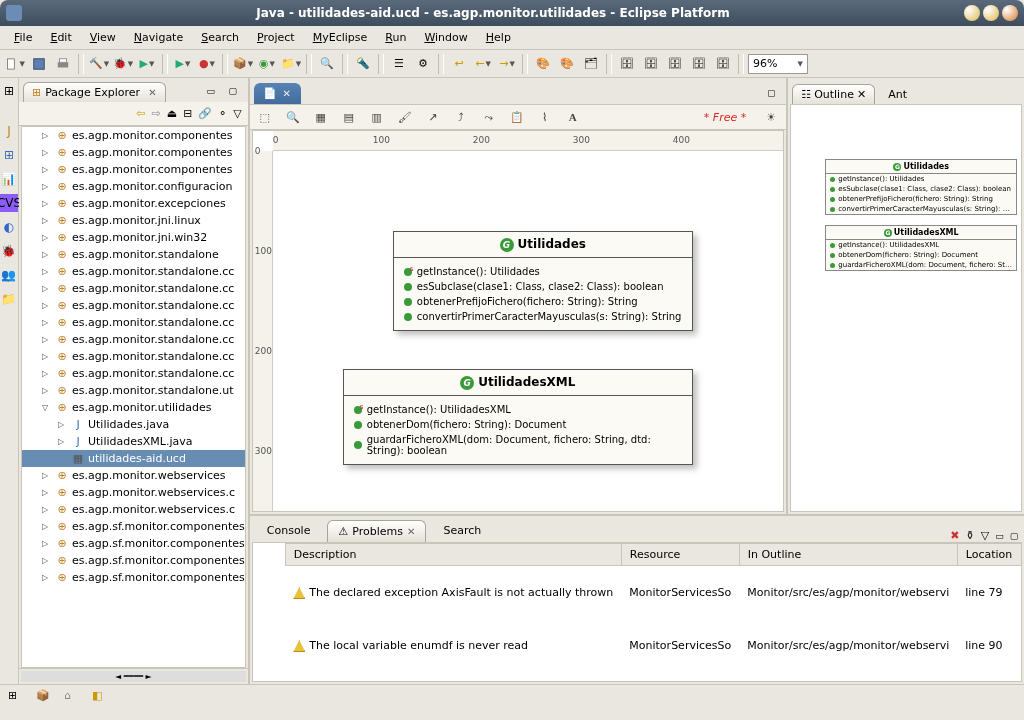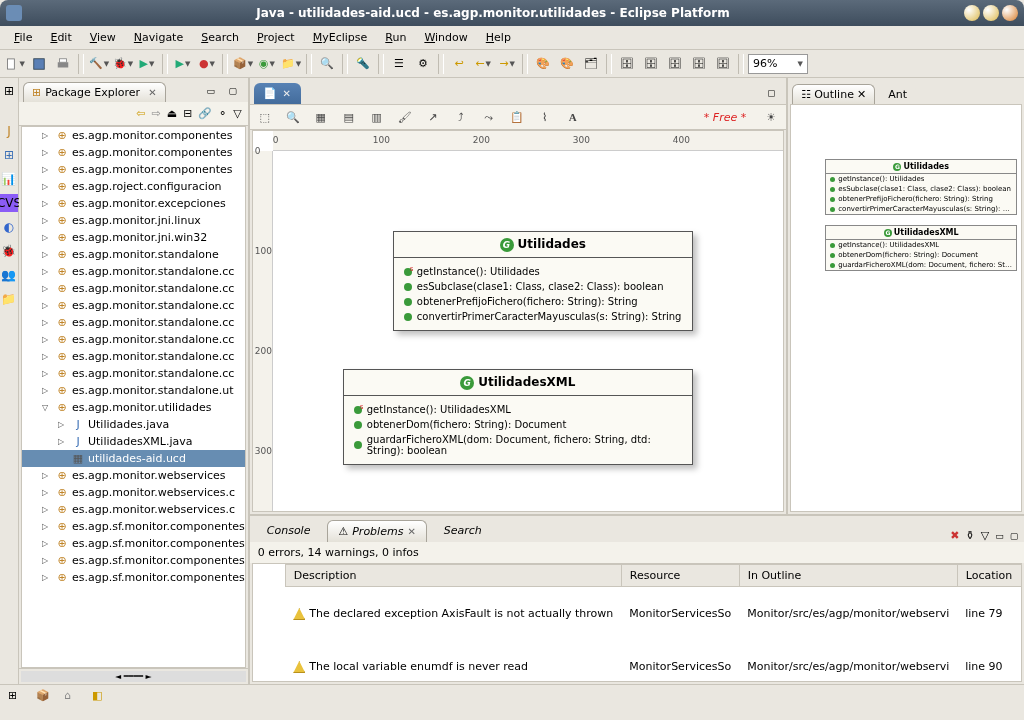--- a/index.html
+++ b/index.html
@@ -80,21 +80,21 @@
 .outline-canvas { flex: 1; background: #fff; margin: 0 2px 2px 2px; border: 1px solid #c9c5bb; position: relative; padding: 4px; }
 .mini-box { border: 1px solid #888; margin-bottom: 10px; font-size: 7px; background: #fbfaf4; }
 .mini-head { text-align: center; border-bottom: 1px solid #888; padding: 2px; font-weight: bold; font-size: 8px; }
 .mini-head::before { content: "G"; display: inline-block; width: 8px; height: 8px; background: #3a9a3a; color: #fff; border-radius: 50%; font-size: 6px; line-height: 8px; margin-right: 2px; }
 .mini-row { padding: 1px 4px; display: flex; align-items: center; gap: 3px; }
 .mini-dot { width: 5px; height: 5px; border-radius: 50%; background: #3a9a3a; flex-shrink: 0; }
 
 
 .bottom-pane { height: 170px; display: flex; flex-direction: column; border-top: 2px solid #c9c5bb; background: #eae7e0; }
 .btabs { height: 26px; display: flex; align-items: flex-end; padding: 2px 6px 0 6px; gap: 6px; }
-.btab { padding: 4px 10px; font-size: 11px; border: 1px solid transparent; border-radius: 6px 6px 0 0; display: flex; align-items: center; gap: 4px; font-style: italic; }
+.btab { padding: 4px 10px; font-size: 11px; border: 1px solid transparent; border-radius: 6px 6px 0 0; display: flex; align-items: center; gap: 4px; }
 .btab.active { background: linear-gradient(#fff, #e4e1d8); border-color: #a8a49a; border-bottom: none; }
 .btab .x { font-size: 10px; color: #666; }
 .btools { margin-left: auto; display: flex; gap: 6px; align-items: center; }
 .problems-summary { padding: 4px 8px; font-size: 11px; background: #f4f2eb; }
 .problems-table { flex: 1; background: #fff; overflow: auto; border: 1px solid #c9c5bb; margin: 0 2px 2px 2px; }
 .ptable { width: 100%; border-collapse: collapse; font-size: 11px; margin-left: 32px; }
 .ptable th { text-align: left; padding: 4px 8px; background: #eae7e0; border: 1px solid #c9c5bb; font-weight: normal; }
 .ptable td { padding: 20px 8px; white-space: nowrap; overflow: hidden; text-overflow: ellipsis; }
 .warn-icon { display: inline-block; width: 12px; height: 12px; background: #e9c23c; border: 1px solid #b8901c; position: relative; clip-path: polygon(50% 0, 100% 100%, 0 100%); margin-right: 4px; vertical-align: middle; }
 
@@ -262,21 +262,21 @@
         <div class="tree-row">
           <span class="indent" style="width:16px"></span>
           <span class="tree-arrow">▷</span>
           <span class="tree-icon pkg-icon">⊕</span>
           <span>es.agp.monitor.componentes</span>
         </div>
         <div class="tree-row">
           <span class="indent" style="width:16px"></span>
           <span class="tree-arrow">▷</span>
           <span class="tree-icon pkg-icon">⊕</span>
-          <span>es.agp.roject.configuracion</span>
+          <span>es.agp.monitor.configuracion</span>
         </div>
         <div class="tree-row">
           <span class="indent" style="width:16px"></span>
           <span class="tree-arrow">▷</span>
           <span class="tree-icon pkg-icon">⊕</span>
           <span>es.agp.monitor.excepciones</span>
         </div>
         <div class="tree-row">
           <span class="indent" style="width:16px"></span>
           <span class="tree-arrow">▷</span>
@@ -559,21 +559,20 @@
           <div class="btab active"><span>⚠</span>Problems<span class="x">✕</span></div>
           <div class="btab">Search</div>
         <div class="btools">
           <span style="color:#c33">✖</span>
           <span>⚱</span>
           <span>▽</span>
           <span style="font-size:9px">▭</span>
           <span style="font-size:9px">▢</span>
         </div>
       </div>
-      <div class="problems-summary">0 errors, 14 warnings, 0 infos</div>
       <div class="problems-table">
         <table class="ptable" id="ptable">
           <colgroup>
               <col style="width:300px">
               <col style="width:110px">
               <col style="width:215px">
               <col>
             </colgroup>
           <thead>
               <tr id="pthead">

